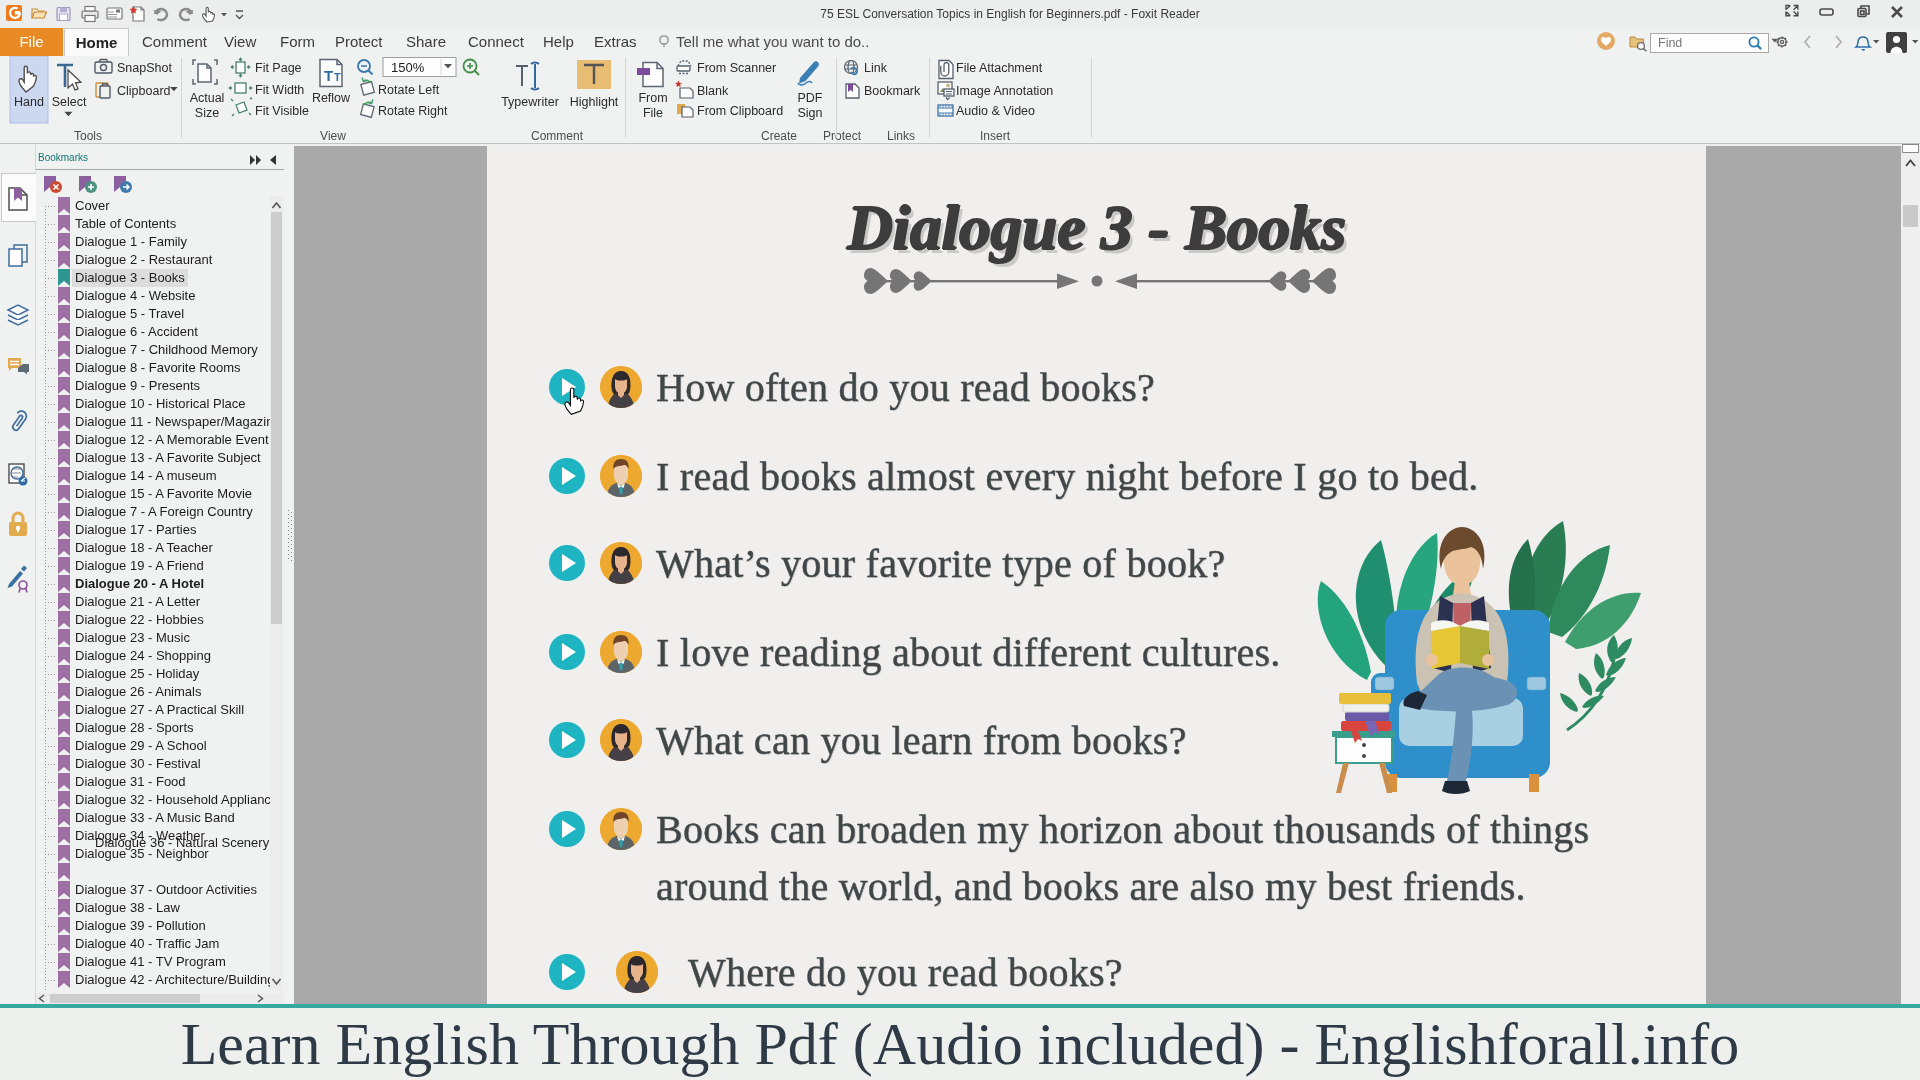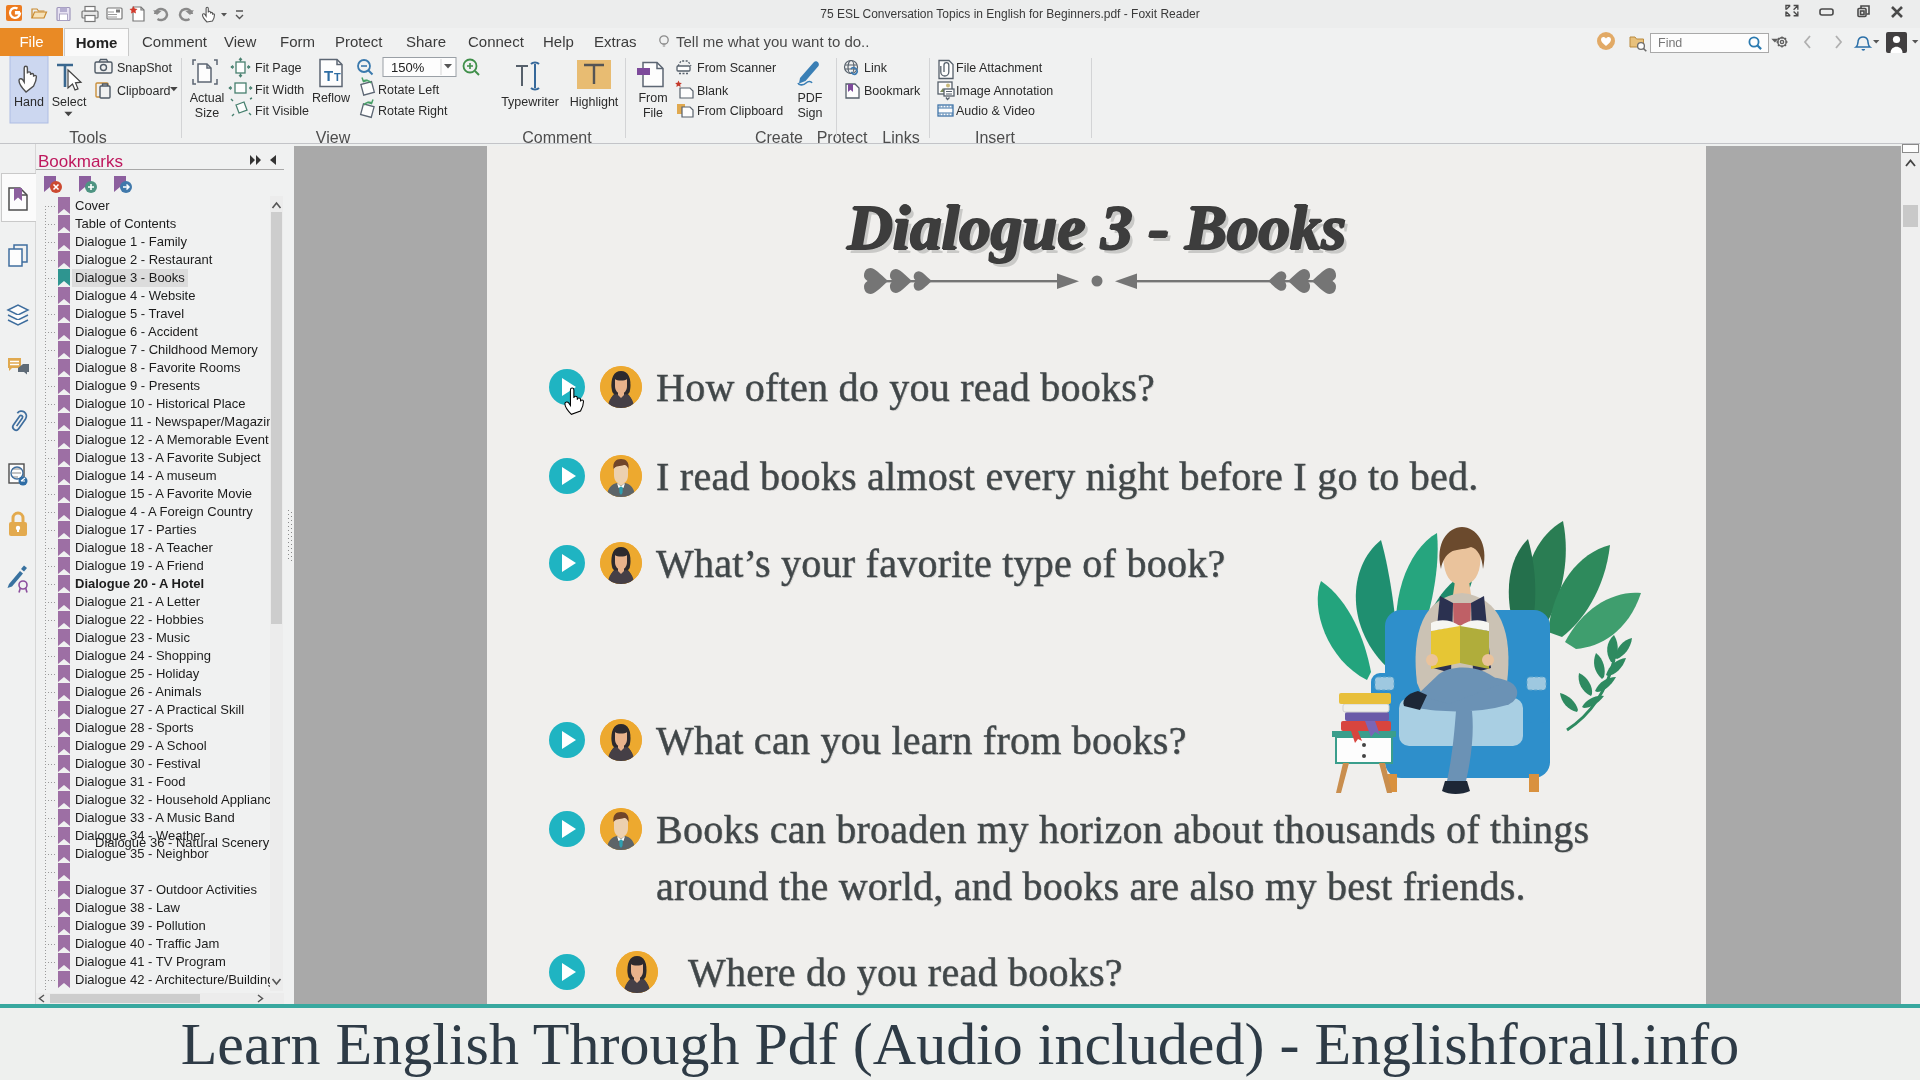--- a/index.html
+++ b/index.html
@@ -12,21 +12,21 @@
 #titletext { position:absolute; left:100px; top:7px; width:1820px; text-align:center; font-size:12px; color:#3a3a3a; }
 
 
 #tabrow { position:absolute; left:0; top:28px; width:1920px; height:28px; background:#f0f1f1; }
 .tab { position:absolute; top:0; height:28px; line-height:28px; font-size:15px; color:#3b3b3b; text-align:center; }
 #tab-file { left:0; width:63px; background:#e98a25; color:#fff; }
 #tab-home { left:64px; width:65px; background:#fafafa; border:1px solid #c9c9c9; border-bottom:none; font-weight:bold; color:#222; }
 
 
 #ribbon { position:absolute; left:0; top:56px; width:1920px; height:88px; background:#f0f1f1; border-bottom:1px solid #c3c4c8; }
-.grouplabel { position:absolute; top:73px; font-size:16px; color:#4d4d4d; text-align:center; }
+.grouplabel { position:absolute; top:73px; font-size:12px; color:#4d4d4d; text-align:center; }
 .vsep { position:absolute; top:2px; width:1px; height:80px; background:#d3d4d6; }
 
 
 #iconstrip { position:absolute; left:0; top:144px; width:36px; height:860px; background:#f0f1f1; border-right:1px solid #d7d7d7; }
 #bmpanel { position:absolute; left:36px; top:144px; width:248px; height:860px; background:#f0f1f1; }
 #splitter { position:absolute; left:284px; top:144px; width:10px; height:860px; background:#f0f1f1; }
 #docarea { position:absolute; left:294px; top:146px; width:1607px; height:858px; background:#a9a9a9; }
 #page { position:absolute; left:193px; top:0px; width:1219px; height:858px; background:#f0efed; }
 #docscroll { position:absolute; left:1901px; top:144px; width:19px; height:860px; background:#efefef; }
 
@@ -363,21 +363,21 @@
 
     <g transform="translate(18,434)">
       <path d="M-9 6 l11-13 3 2.5 -11 13 -4.5 1.5z" fill="#38719f"></path>
       <path d="M3 -9 l3-3.5 3 2.5 -3 3.5z" fill="#38719f"></path>
       <circle cx="5" cy="7" r="4" fill="none" stroke="#8c4f9e" stroke-width="1.6"></circle>
       <path d="M2.5 9.5 l-1.5 5 M7.5 9.5 l1.5 5" stroke="#8c4f9e" stroke-width="1.6"></path>
     </g>
   </svg>
 </div>
 <div id="bmpanel">
-  <div class="abs" style="left:2px;top:8px;font-size:17px;color:#be185d;">Bookmarks</div>
+  <div class="abs" style="left:2px;top:8px;font-size:10px;color:#0f766e;">Bookmarks</div>
   <svg class="abs" style="left:212px;top:9px;" width="32" height="14" viewBox="0 0 32 14">
     <path d="M2 2 l5 5 -5 5 z M8 2 l5 5 -5 5z" fill="#333"></path>
     <path d="M28 2 l-6 5 6 5z" fill="#333"></path>
   </svg>
   <div class="abs" style="left:0px;top:25px;width:248px;height:1px;background:#a8a8a8;"></div>
   <svg class="abs" style="left:0;top:30px;" width="150" height="22" viewBox="0 0 150 22">
     <g id="bmk1">
       <path d="M8 2 h12 v16 l-6-5 -6 5z" fill="#8c5f9e"></path>
       <circle cx="20" cy="13" r="6" fill="#cc4a31"></circle>
       <path d="M17.5 10.5 l5 5 M22.5 10.5 l-5 5" stroke="#fff" stroke-width="1.6"></path>
@@ -477,21 +477,21 @@
   <div class="bmitem" style="top:323px;line-height:18px;">Dialogue 14 - A museum</div>
   <div class="abs" style="left:9px;top:350px;width:12px;height:1px;background-image:repeating-linear-gradient(to right,#9a9a9a 0 1px,transparent 1px 3px);"></div>
   <svg class="abs" style="left:21px;top:341px;" width="14" height="18" viewBox="0 0 14 18">
         <path d="M1 0 h12 v17 l-6-5 -6 5z" fill="#9d6fa4"></path>
       </svg>
   <div class="bmitem" style="top:341px;line-height:18px;">Dialogue 15 - A Favorite Movie</div>
   <div class="abs" style="left:9px;top:368px;width:12px;height:1px;background-image:repeating-linear-gradient(to right,#9a9a9a 0 1px,transparent 1px 3px);"></div>
   <svg class="abs" style="left:21px;top:359px;" width="14" height="18" viewBox="0 0 14 18">
         <path d="M1 0 h12 v17 l-6-5 -6 5z" fill="#9d6fa4"></path>
       </svg>
-  <div class="bmitem" style="top:359px;line-height:18px;">Dialogue 4 - A Foreign Country</div>
+  <div class="bmitem" style="top:359px;line-height:18px;">Dialogue 7 - A Foreign Country</div>
   <div class="abs" style="left:9px;top:386px;width:12px;height:1px;background-image:repeating-linear-gradient(to right,#9a9a9a 0 1px,transparent 1px 3px);"></div>
   <svg class="abs" style="left:21px;top:377px;" width="14" height="18" viewBox="0 0 14 18">
         <path d="M1 0 h12 v17 l-6-5 -6 5z" fill="#9d6fa4"></path>
       </svg>
   <div class="bmitem" style="top:377px;line-height:18px;">Dialogue 17 - Parties</div>
   <div class="abs" style="left:9px;top:404px;width:12px;height:1px;background-image:repeating-linear-gradient(to right,#9a9a9a 0 1px,transparent 1px 3px);"></div>
   <svg class="abs" style="left:21px;top:395px;" width="14" height="18" viewBox="0 0 14 18">
         <path d="M1 0 h12 v17 l-6-5 -6 5z" fill="#9d6fa4"></path>
       </svg>
   <div class="bmitem" style="top:395px;line-height:18px;">Dialogue 18 - A Teacher</div>
@@ -700,20 +700,35 @@
 <path d="M10 40 C10 30 14 26 21 26 C28 26 32 30 32 40z" fill="#453f46"></path>
 <path d="M12 24 C10 12 14 5 21 5 C28 5 32 12 30 24 C30 32 12 32 12 24z" fill="#2d2a2e"></path>
 <path d="M15 14 C15 10 27 10 27 14 L27 20 C27 25 24 27.5 21 27.5 C18 27.5 15 25 15 20z" fill="#e8b28b"></path>
 <path d="M18 26 h6 v5 c-2 2-4 2-6 0z" fill="#e8b28b"></path>
 <path d="M12 25 C11 15 13 8 21 8 C29 8 31 15 30 25 C29 18 28 16 27 13 C25 15 17 15 15 13 C14 16 13 18 12 25z" fill="#2d2a2e"></path>
 <path d="M8 42 C8 33 13 29 17 28 L21 32 L25 28 C29 29 34 33 34 42z" fill="#453f46"></path>
 </svg>
         </span>
         <span class="ptext">What’s your favorite type of book?</span>
       </div>
+    <div class="drow" style="top:488px;">
+        <span class="play"></span>
+        <span class="av">
+          <svg width="42" height="42" viewBox="0 0 42 42">
+<circle cx="21" cy="21" r="21" fill="#eda92f"></circle>
+<path d="M14 11 C14 5 28 5 28 11 L28 20 C28 26 25 28.5 21 28.5 C17 28.5 14 26 14 20z" fill="#ecd0af"></path>
+<path d="M18 27 h6 v4 c-2 1.5-4 1.5-6 0z" fill="#ecd0af"></path>
+<path d="M13.5 14 C12.5 7 16 4 21 4 C26 4 29.5 7 28.5 14 C27 10.5 25.5 9.5 24 10 C20 11.5 16 10.5 13.5 14z" fill="#70452a"></path>
+<path d="M7 42 C7 33 12 29 17 28 L21 31 L25 28 C30 29 35 33 35 42z" fill="#5d6468"></path>
+<path d="M19 30 L21 31.5 L23 30 L22.5 38 L21 40 L19.5 38z" fill="#2f9fb0"></path>
+<path d="M17 28 L21 31.5 L25 28 L23.5 33 L21 31.5 L18.5 33z" fill="#fff"></path>
+</svg>
+        </span>
+        <span class="ptext">I love reading about different cultures.</span>
+      </div>
     <div class="drow" style="top:576px;">
         <span class="play"></span>
         <span class="av">
           <svg width="42" height="42" viewBox="0 0 42 42">
 <circle cx="21" cy="21" r="21" fill="#eda92f"></circle>
 <path d="M10 40 C10 30 14 26 21 26 C28 26 32 30 32 40z" fill="#453f46"></path>
 <path d="M12 24 C10 12 14 5 21 5 C28 5 32 12 30 24 C30 32 12 32 12 24z" fill="#2d2a2e"></path>
 <path d="M15 14 C15 10 27 10 27 14 L27 20 C27 25 24 27.5 21 27.5 C18 27.5 15 25 15 20z" fill="#e8b28b"></path>
 <path d="M18 26 h6 v5 c-2 2-4 2-6 0z" fill="#e8b28b"></path>
 <path d="M12 25 C11 15 13 8 21 8 C29 8 31 15 30 25 C29 18 28 16 27 13 C25 15 17 15 15 13 C14 16 13 18 12 25z" fill="#2d2a2e"></path>

